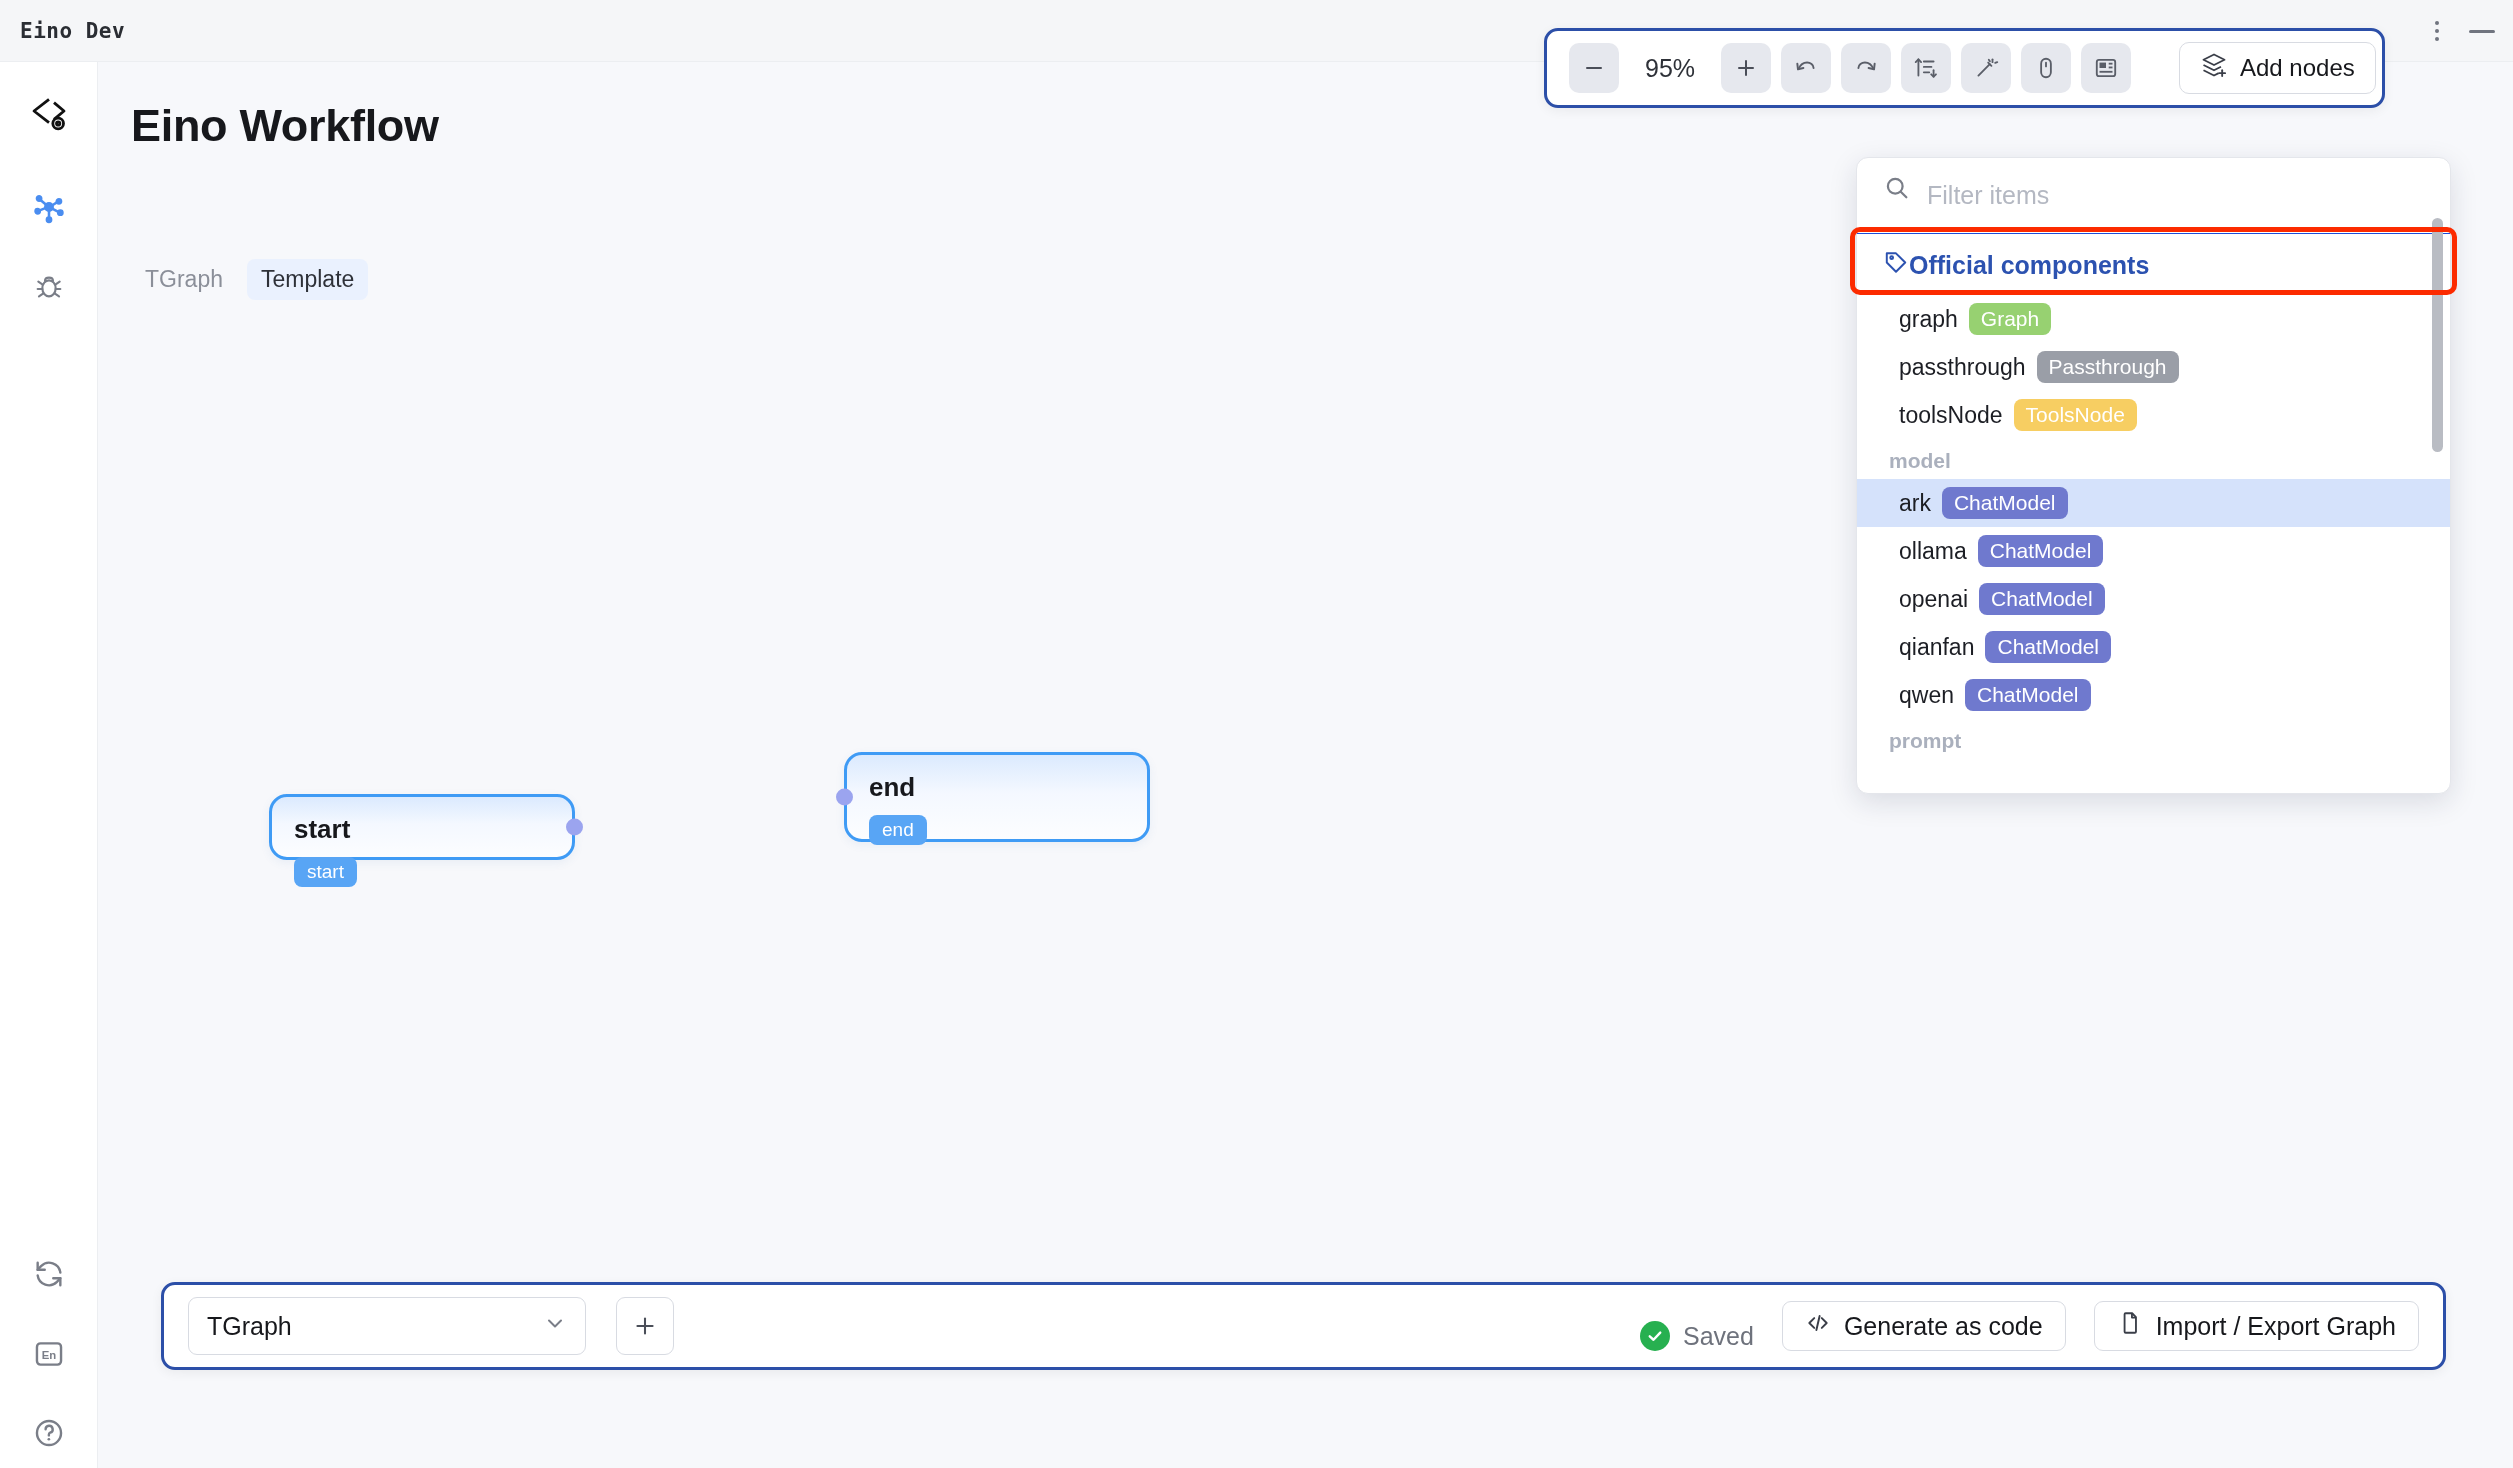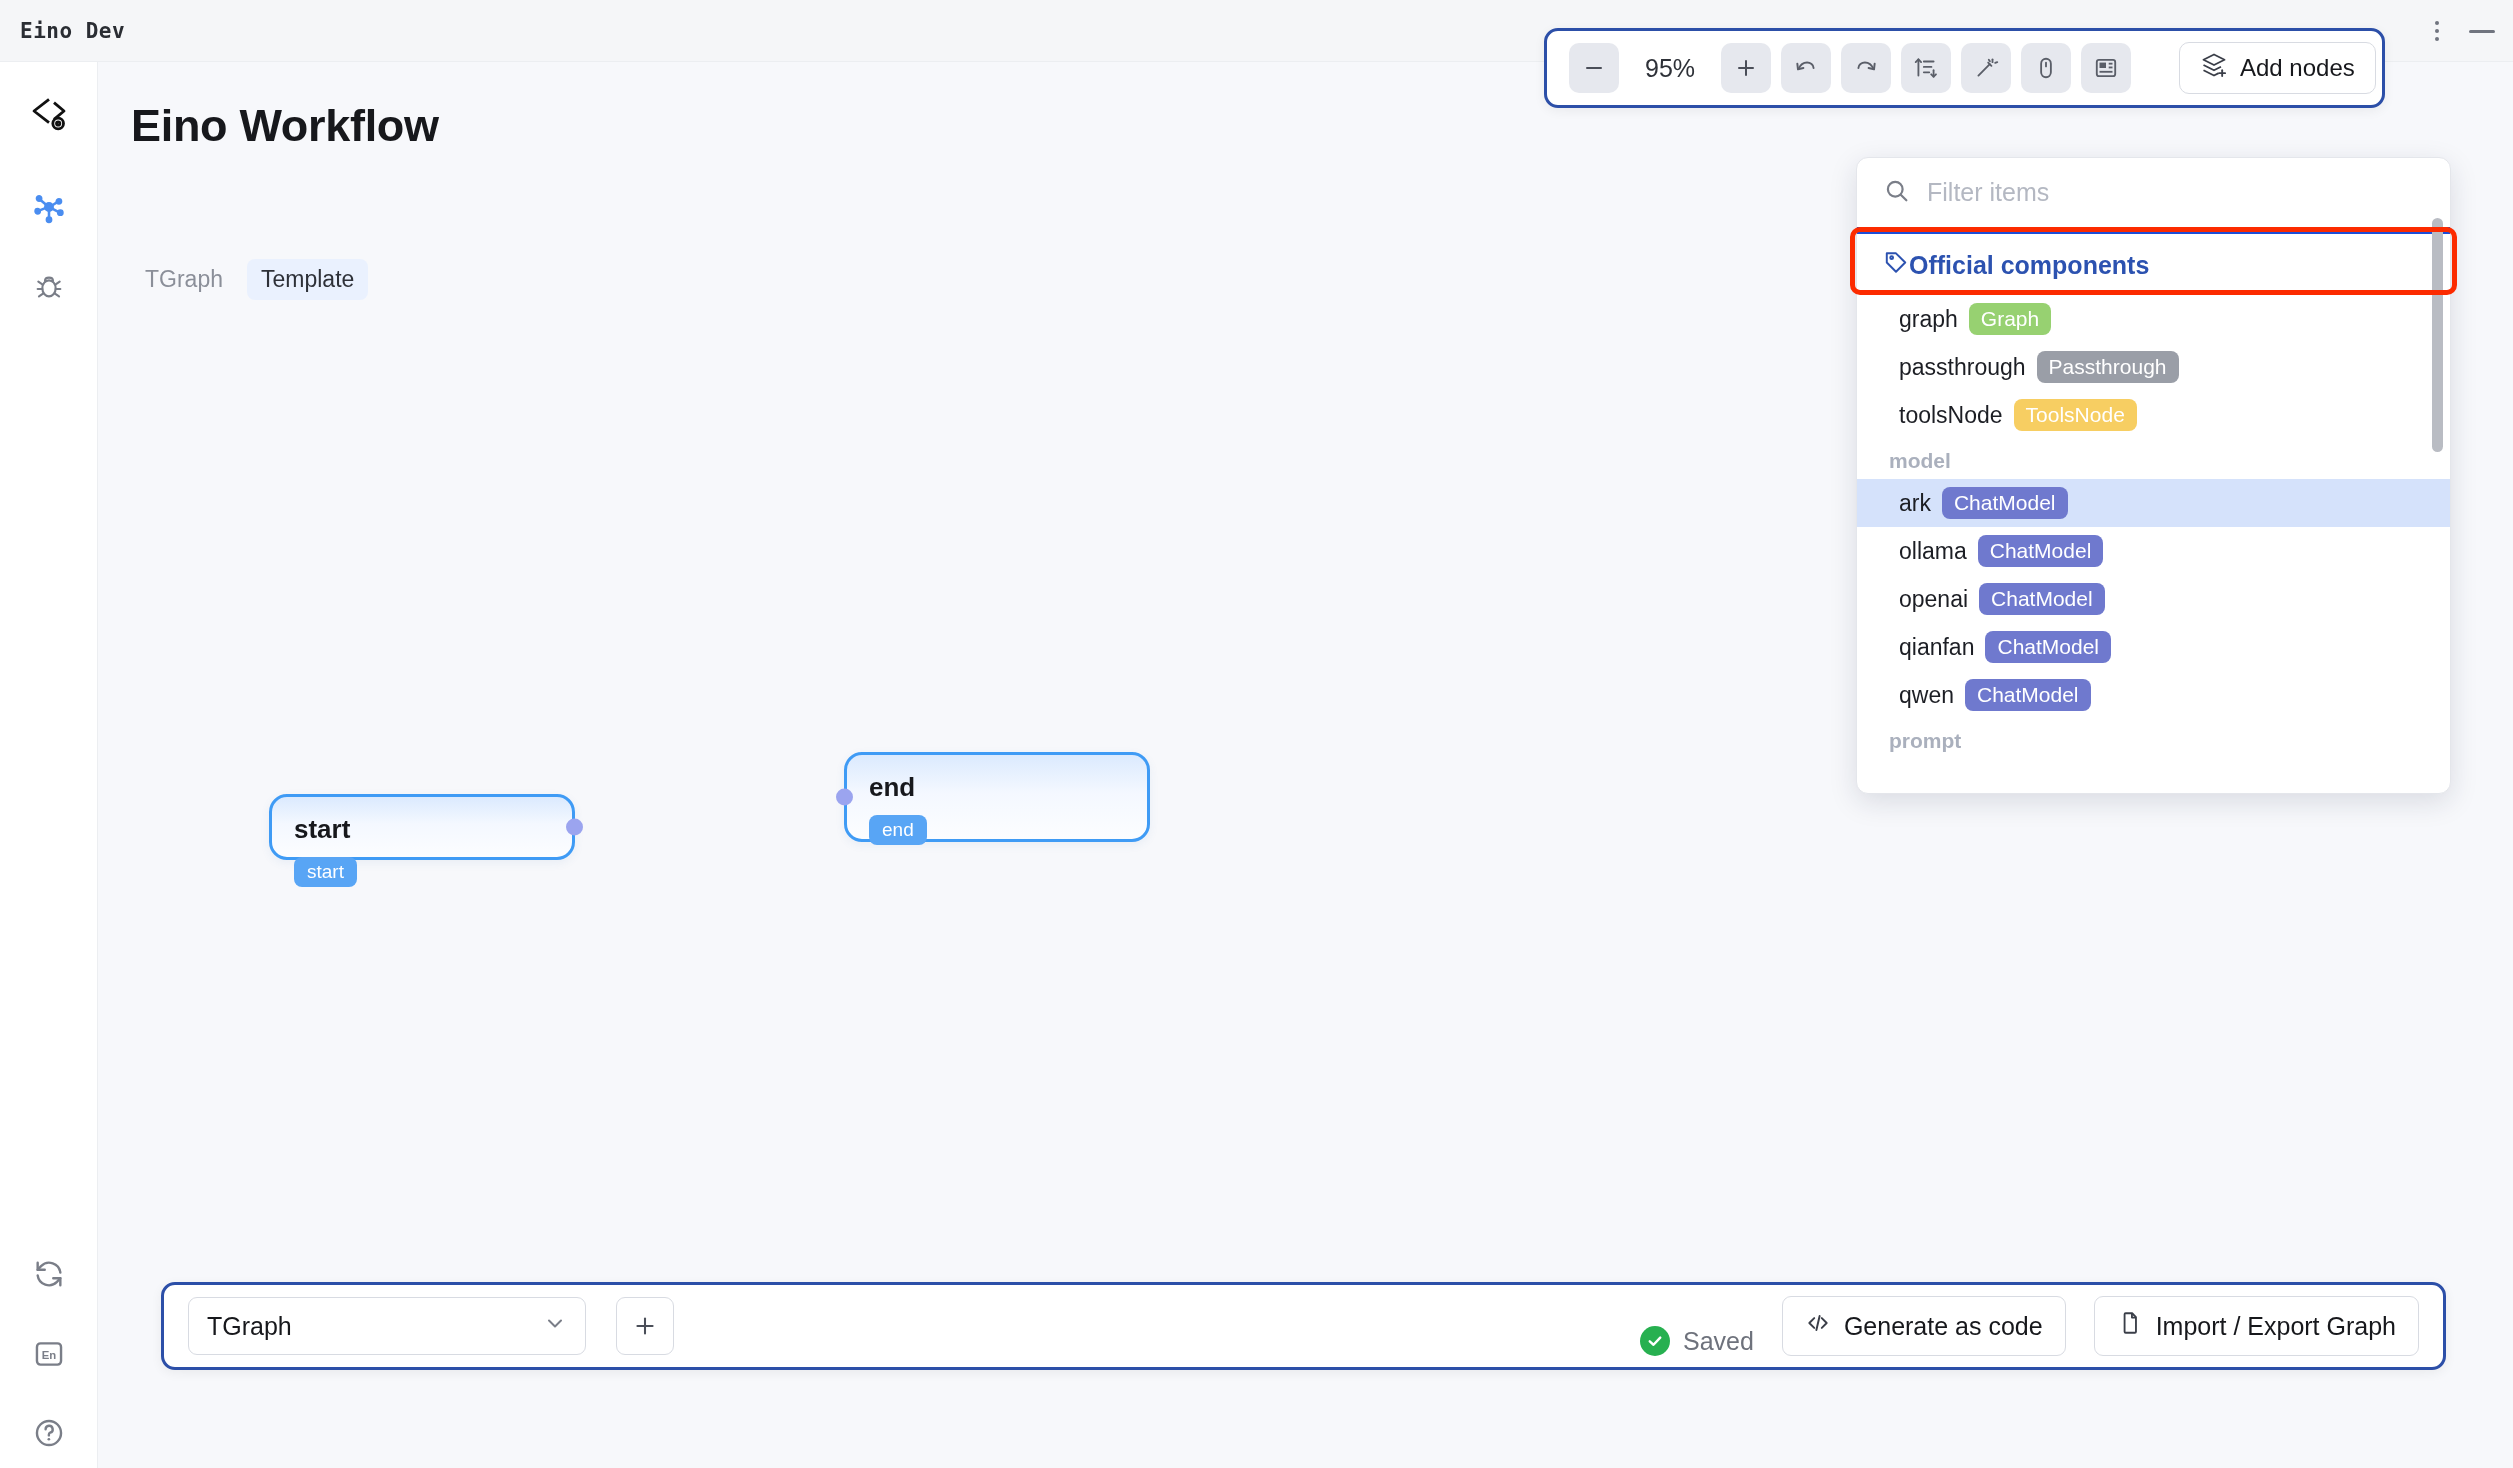--- a/index.html
+++ b/index.html
@@ -124,22 +124,22 @@
 
   
   .dropdown {
     position: absolute; left: 1856px; top: 157px;
     width: 595px; height: 637px;
     background: #ffffff; border: 1px solid #e4e6eb; border-radius: 12px;
     box-shadow: 0 8px 28px rgba(20,30,60,0.13);
     overflow: hidden; z-index: 25;
   }
   .dd-search {
-    height: 76px; display: flex; align-items: center; gap: 16px;
-    padding: 16px 26px; border-bottom: 7px solid #1d4ed8;
+    height: 76px; display: flex; gap: 16px;
+    padding: 16px 26px; border-bottom: 1px solid #1d4ed8;
   }
   .dd-search input {
     border: none; outline: none; font-size: 25px; color: #2e3138;
     font-family: "Liberation Sans", sans-serif; background: transparent; width: 100%;
   }
   .dd-search input::placeholder { color: #b4b8c2; }
   .dd-list {
     position: absolute; top: 77px; left: 0; right: 0; bottom: 0;
     overflow: hidden;
   }
@@ -192,21 +192,21 @@
     border-radius: 9px; display: flex; align-items: center; justify-content: center;
     cursor: pointer;
   }
   .bb-right { margin-left: auto; display: flex; align-items: flex-end; gap: 28px; }
   .saved { display: flex; align-items: center; gap: 13px; font-size: 25px; color: #6e727c; }
   .check-circle {
     width: 30px; height: 30px; border-radius: 50%; background: #27b050;
     display: flex; align-items: center; justify-content: center;
   }
   .bb-btn {
-    height: 60px; border: 1px solid #d8dbe2; border-radius: 9px; background: #fff;
+    height: 50px; border: 1px solid #d8dbe2; border-radius: 9px; background: #fff;
     display: flex; align-items: center; gap: 13px; padding: 0 22px;
     font-size: 25px; color: #17181c; cursor: pointer; white-space: nowrap;
   }
 </style>
 </head>
 <body>
 
 <div class="titlebar">
   <div class="titlebar-text">Eino Dev</div>
   <div class="win-controls">

